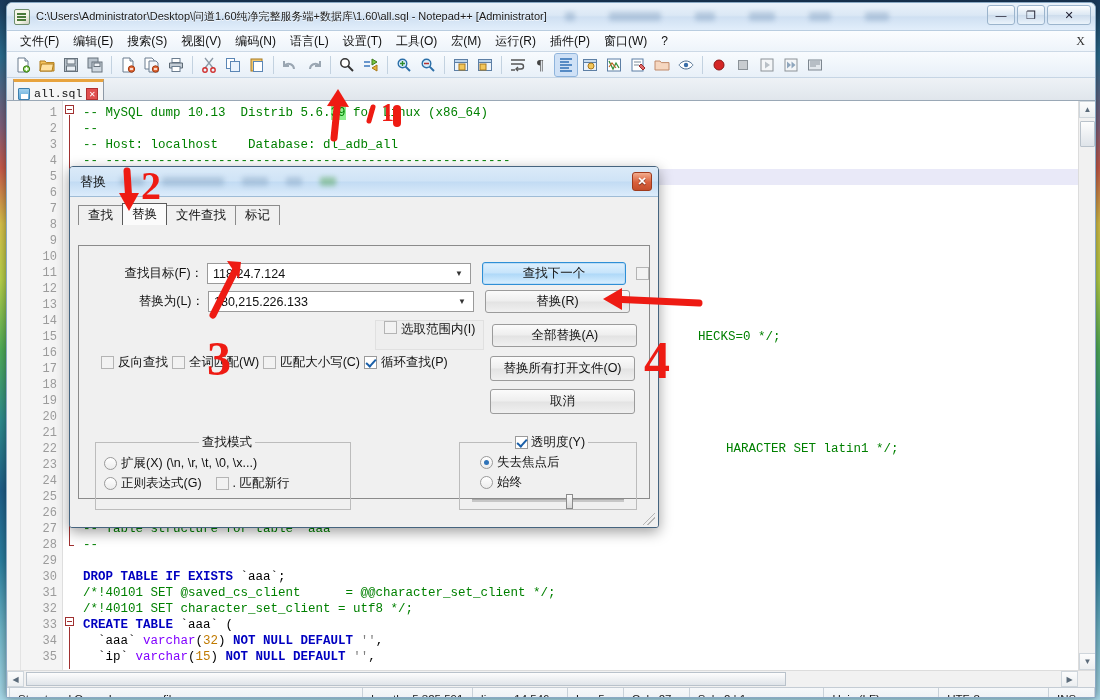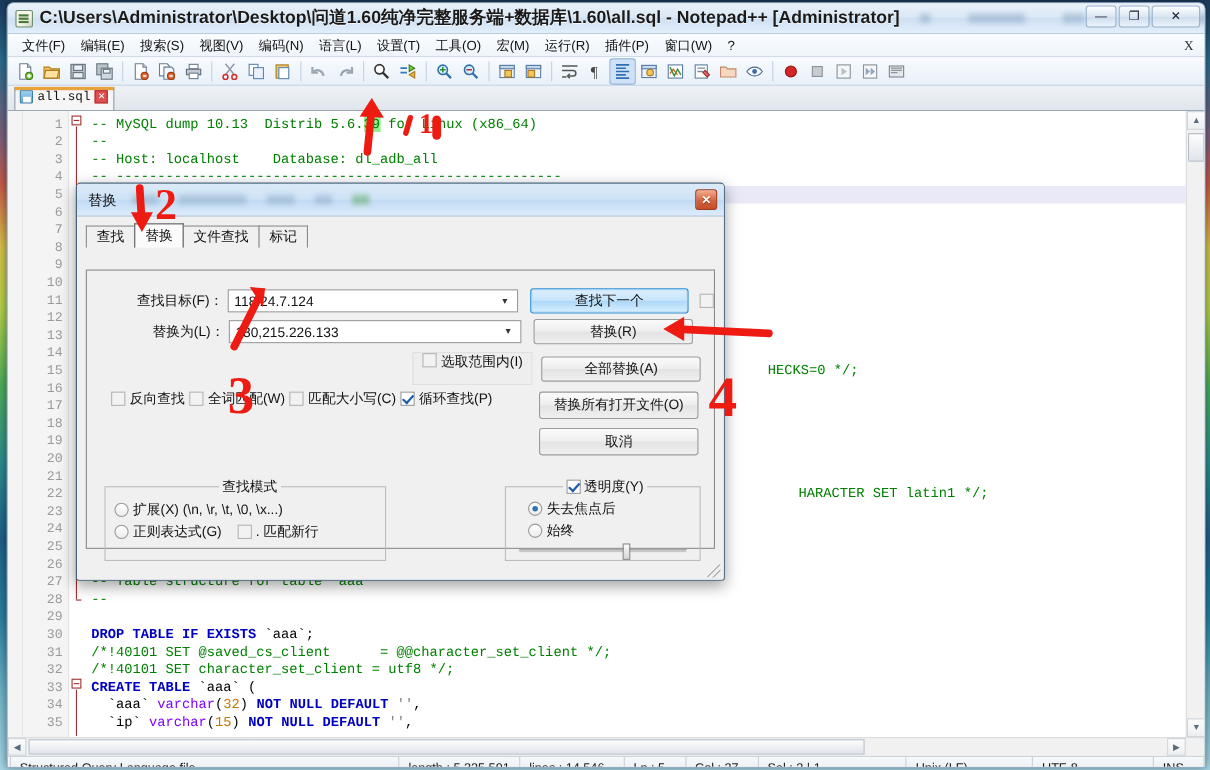--- a/index.html
+++ b/index.html
@@ -47,23 +47,22 @@
     background: linear-gradient(135deg,#f5f5e8 60%, #cfcfc0);
     border: 1px solid #6f8f6f; border-radius: 2px;
     position: relative; flex: none;
   }
   #titlebar .tb-icon::after {
     content:""; position:absolute; left:2px; top:3px;
     width:9px; height:2px; background:#4a7a3a;
     box-shadow: 0 3px 0 #4a7a3a, 0 6px 0 #4a7a3a;
   }
   #titlebar .tb-title {
-    font-size: 16px; color: #1a1a1a; white-space: nowrap;
+    font-size: 11px; color: #1a1a1a; white-space: nowrap;
     text-shadow: 0 1px 0 rgba(255,255,255,.8);
-    font-weight: bold;
   }
   #titlebar .tb-ghost {
     margin-left: 18px; display: flex; gap: 34px; align-items: center;
     filter: blur(2.4px); opacity: .42;
   }
   #titlebar .tb-ghost span {
     display: inline-block; height: 9px; background: #7d9bbd; border-radius: 2px;
   }
   #win-controls {
     position: absolute; right: 4px; top: 2px;
@@ -116,21 +115,21 @@
   .gl { width: 16px; height: 16px; display:block; }
 
   
   #tabbar {
     height: 23px;
     background: linear-gradient(180deg,#eef2f6,#e0e6ec);
     border-bottom: 1px solid #9aa8b6;
     display: flex; align-items: flex-end; padding-left: 6px;
   }
   .doc-tab {
-    height: 21px; display: flex; align-items: flex-start; gap: 4px;
+    height: 21px; display: flex; align-items: flex-end; gap: 4px;
     padding: 0 5px 0 4px;
     background: #f6f6f6;
     border: 1px solid #8d99a6; border-bottom: none;
     border-top: 3px solid #e8a33d;
     font-family: "Liberation Mono", monospace;
     font-size: 11.5px; color: #111;
   }
   .tab-save-ico {
     width: 12px; height: 12px; background: linear-gradient(180deg,#9fd0ee,#5fa6d4);
     border: 1px solid #3d7fae; border-radius: 1px; flex: none; position: relative;

